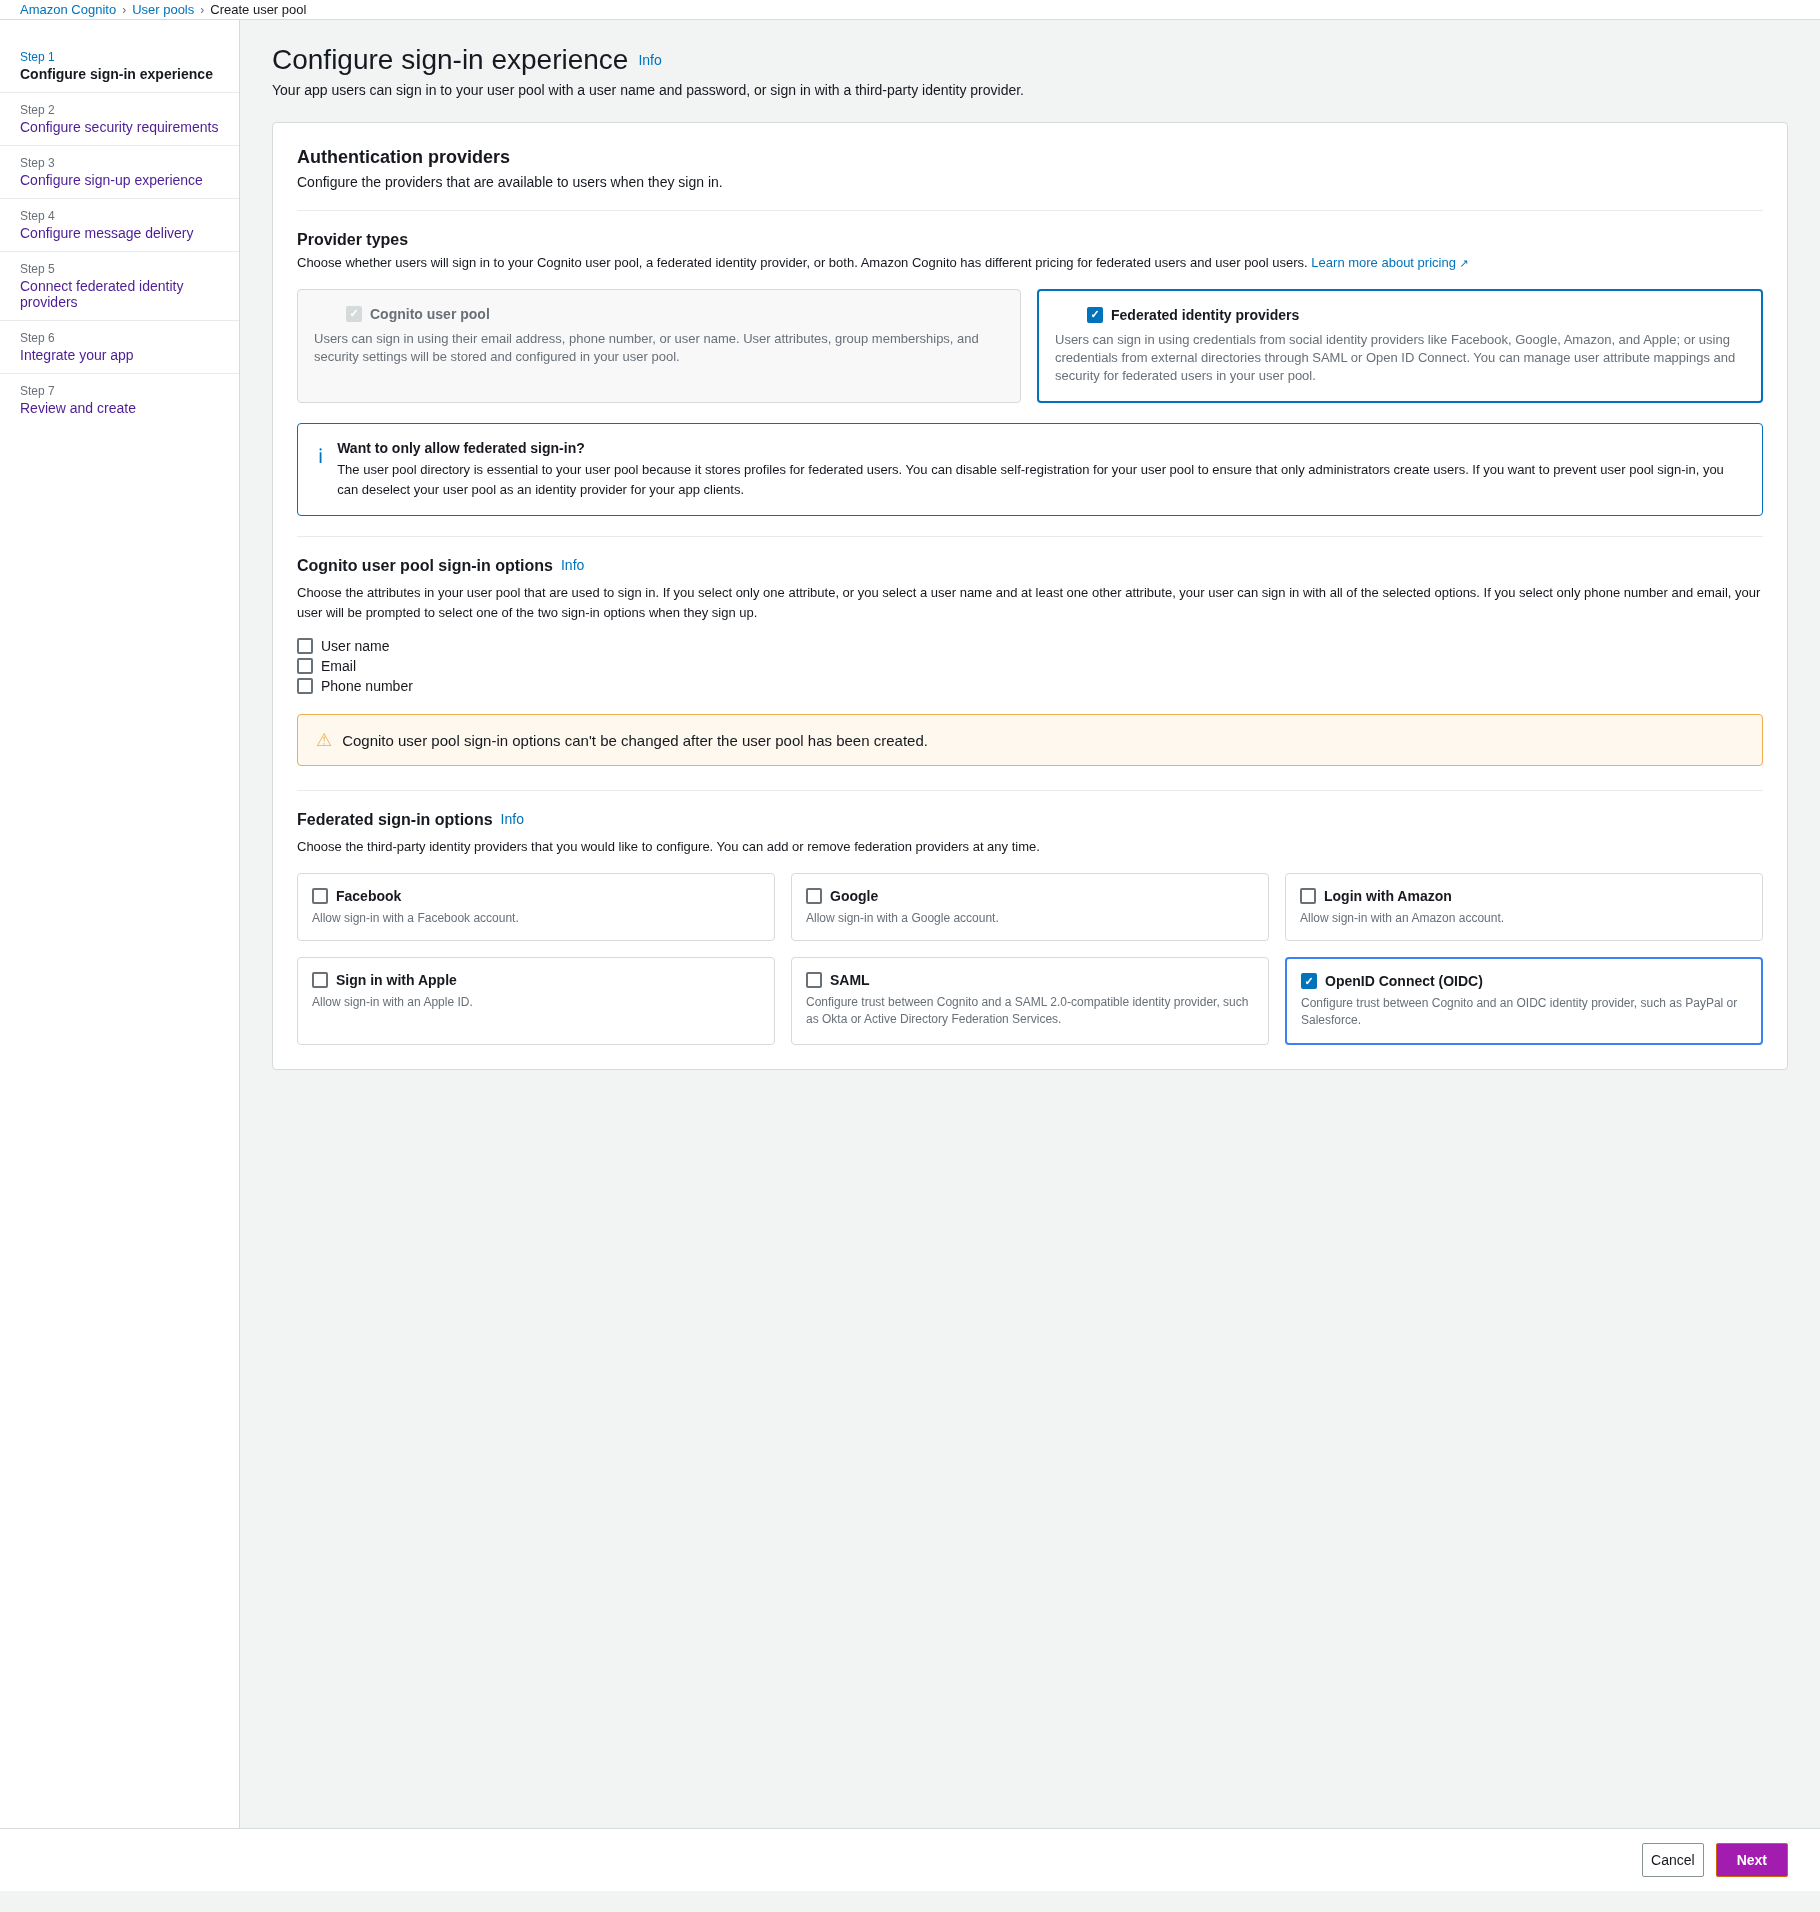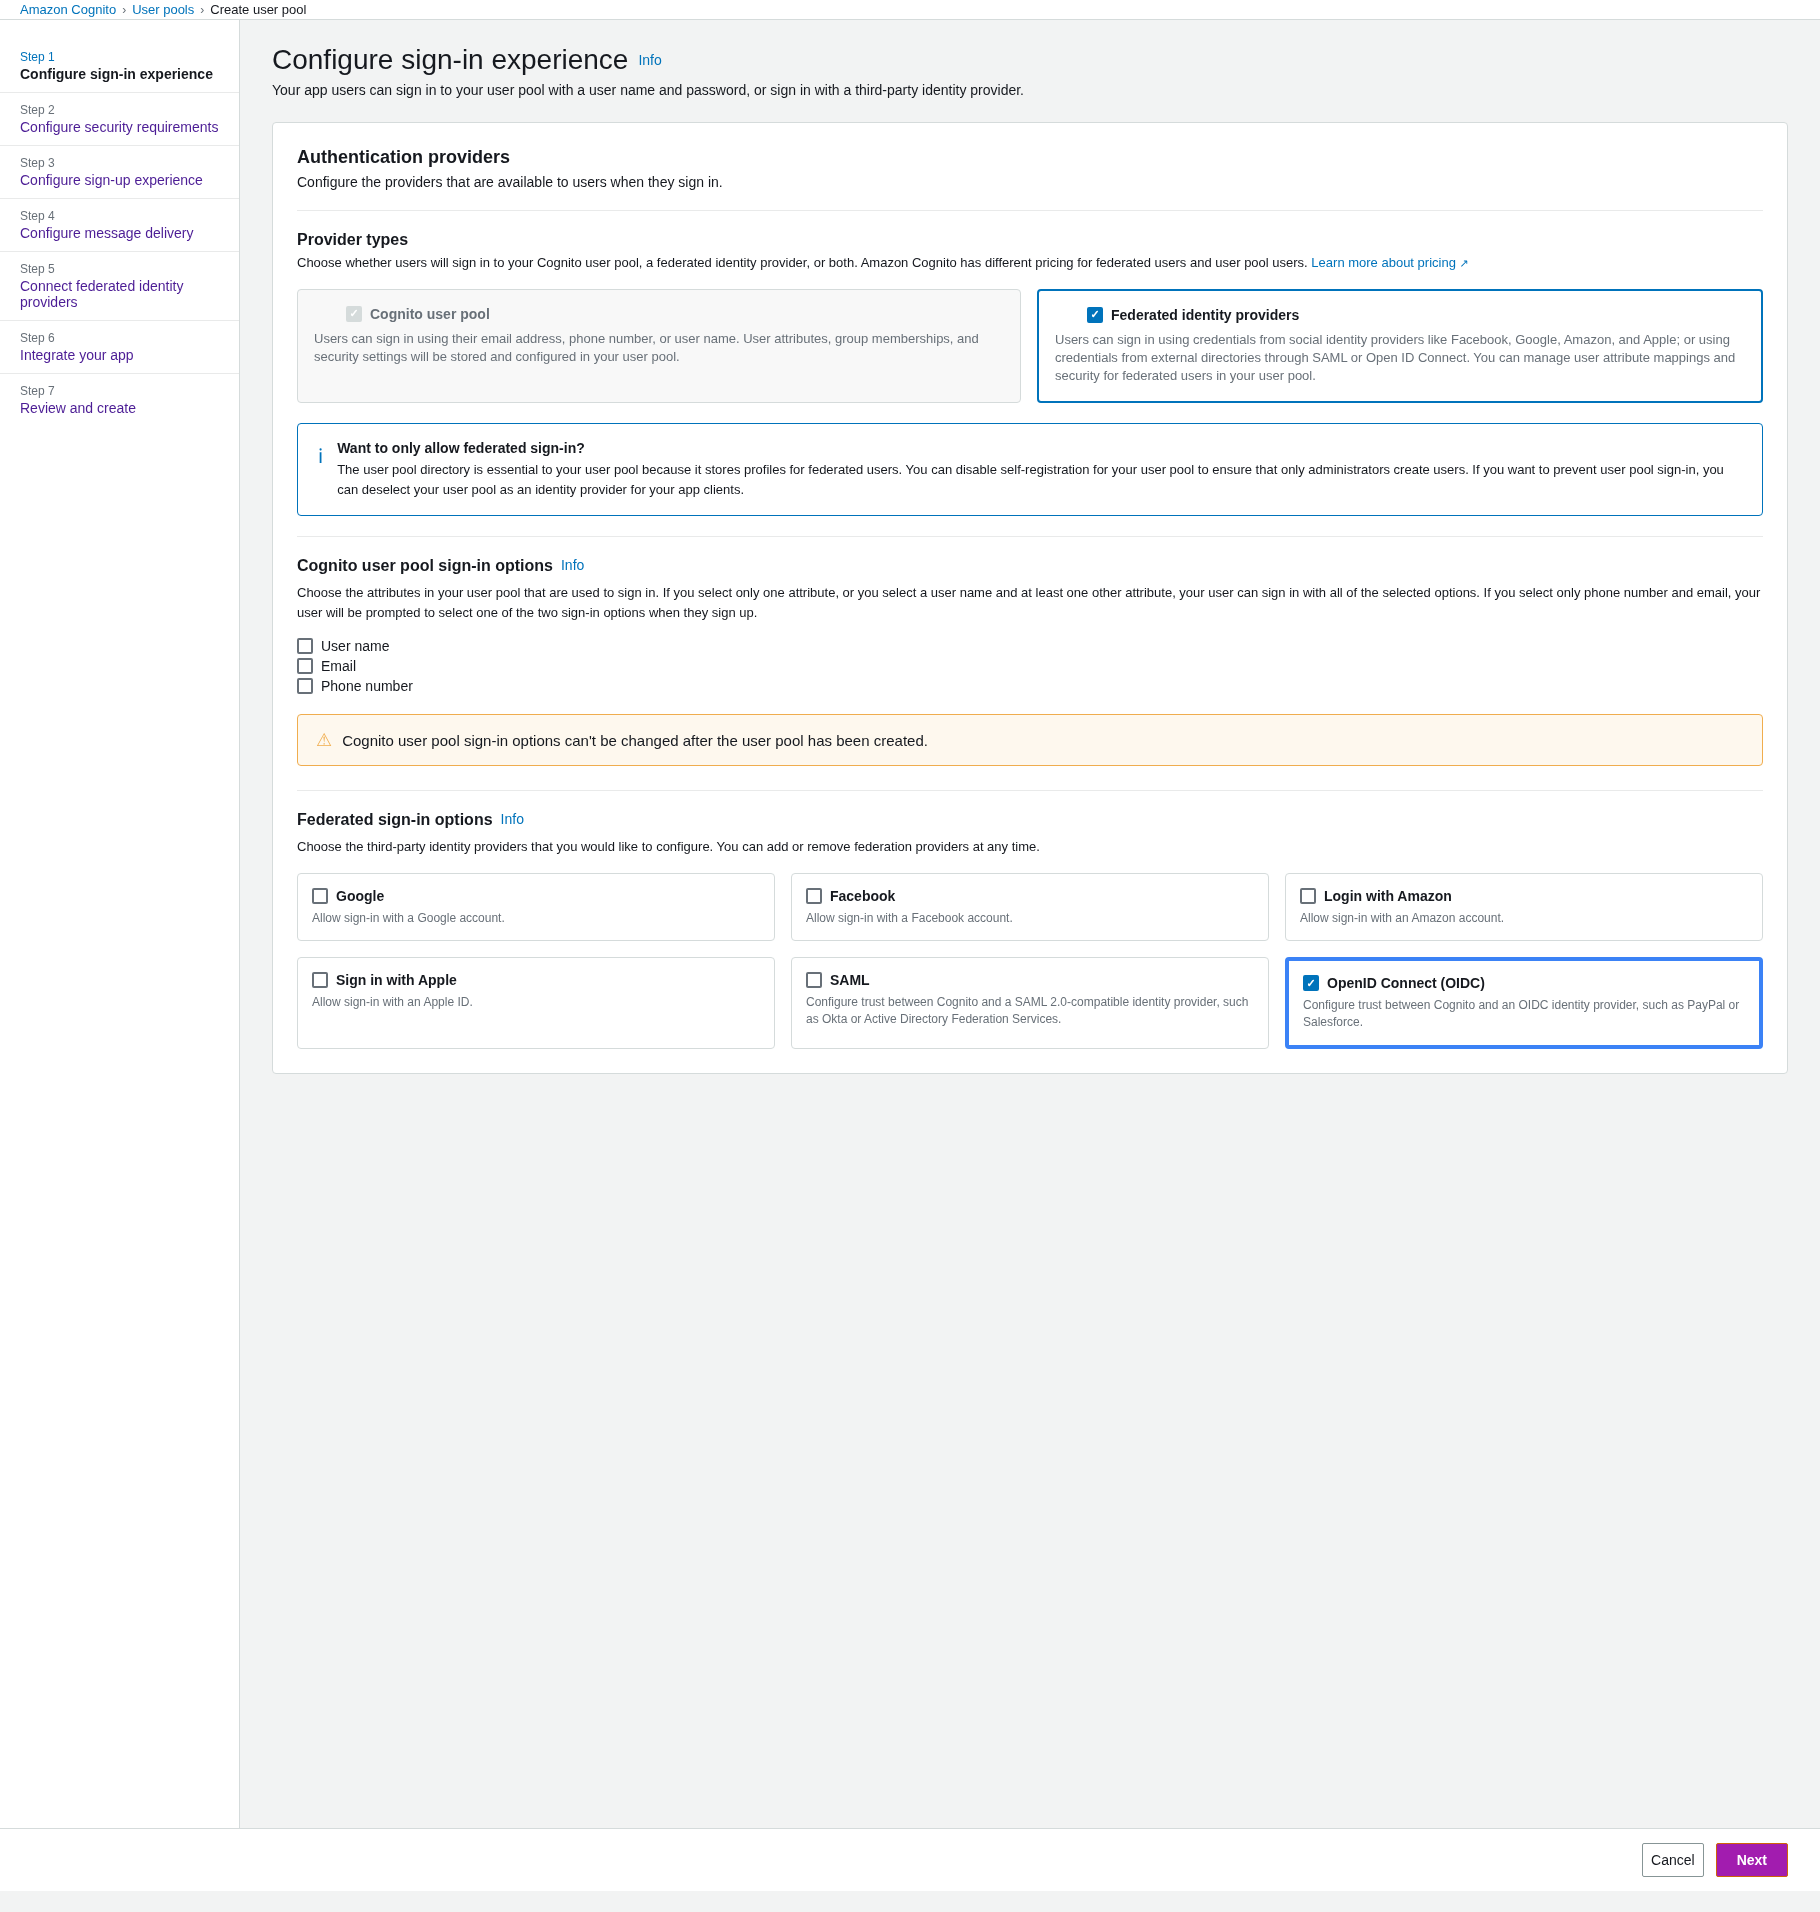--- a/index.html
+++ b/index.html
@@ -282,21 +282,21 @@
       gap: 16px;
     }
     .federated-box {
       border: 1px solid #d5dbdb;
       border-radius: 4px;
       padding: 14px;
       cursor: pointer;
       background: #fff;
     }
     .federated-box.selected {
-      border: 4px solid #3b82f6;
+      border: 2px solid #3b82f6;
     }
     .federated-box-header {
       display: flex;
       align-items: center;
       gap: 8px;
       margin-bottom: 6px;
     }
     .federated-box-title {
       font-size: 14px;
       font-weight: 600;
@@ -469,31 +469,31 @@
         <span class="section-title">Federated sign-in options</span>
         <a href="#" class="info-link">Info</a>
       </div>
       <div class="section-description">Choose the third-party identity providers that you would like to configure. You can add or remove federation providers at any time.</div>
 
       <div class="federated-grid">
 
         <div class="federated-box">
           <div class="federated-box-header">
             <div class="checkbox-custom"></div>
-            <span class="federated-box-title">Google</span>
-          </div>
-          <div class="federated-box-desc">Allow sign-in with a Google account.</div>
+            <span class="federated-box-title">Facebook</span>
+          </div>
+          <div class="federated-box-desc">Allow sign-in with a Facebook account.</div>
         </div>
 
         <div class="federated-box">
           <div class="federated-box-header">
             <div class="checkbox-custom"></div>
-            <span class="federated-box-title">Facebook</span>
-          </div>
-          <div class="federated-box-desc">Allow sign-in with a Facebook account.</div>
+            <span class="federated-box-title">Google</span>
+          </div>
+          <div class="federated-box-desc">Allow sign-in with a Google account.</div>
         </div>
 
         <div class="federated-box">
           <div class="federated-box-header">
             <div class="checkbox-custom"></div>
             <span class="federated-box-title">Login with Amazon</span>
           </div>
           <div class="federated-box-desc">Allow sign-in with an Amazon account.</div>
         </div>
 

